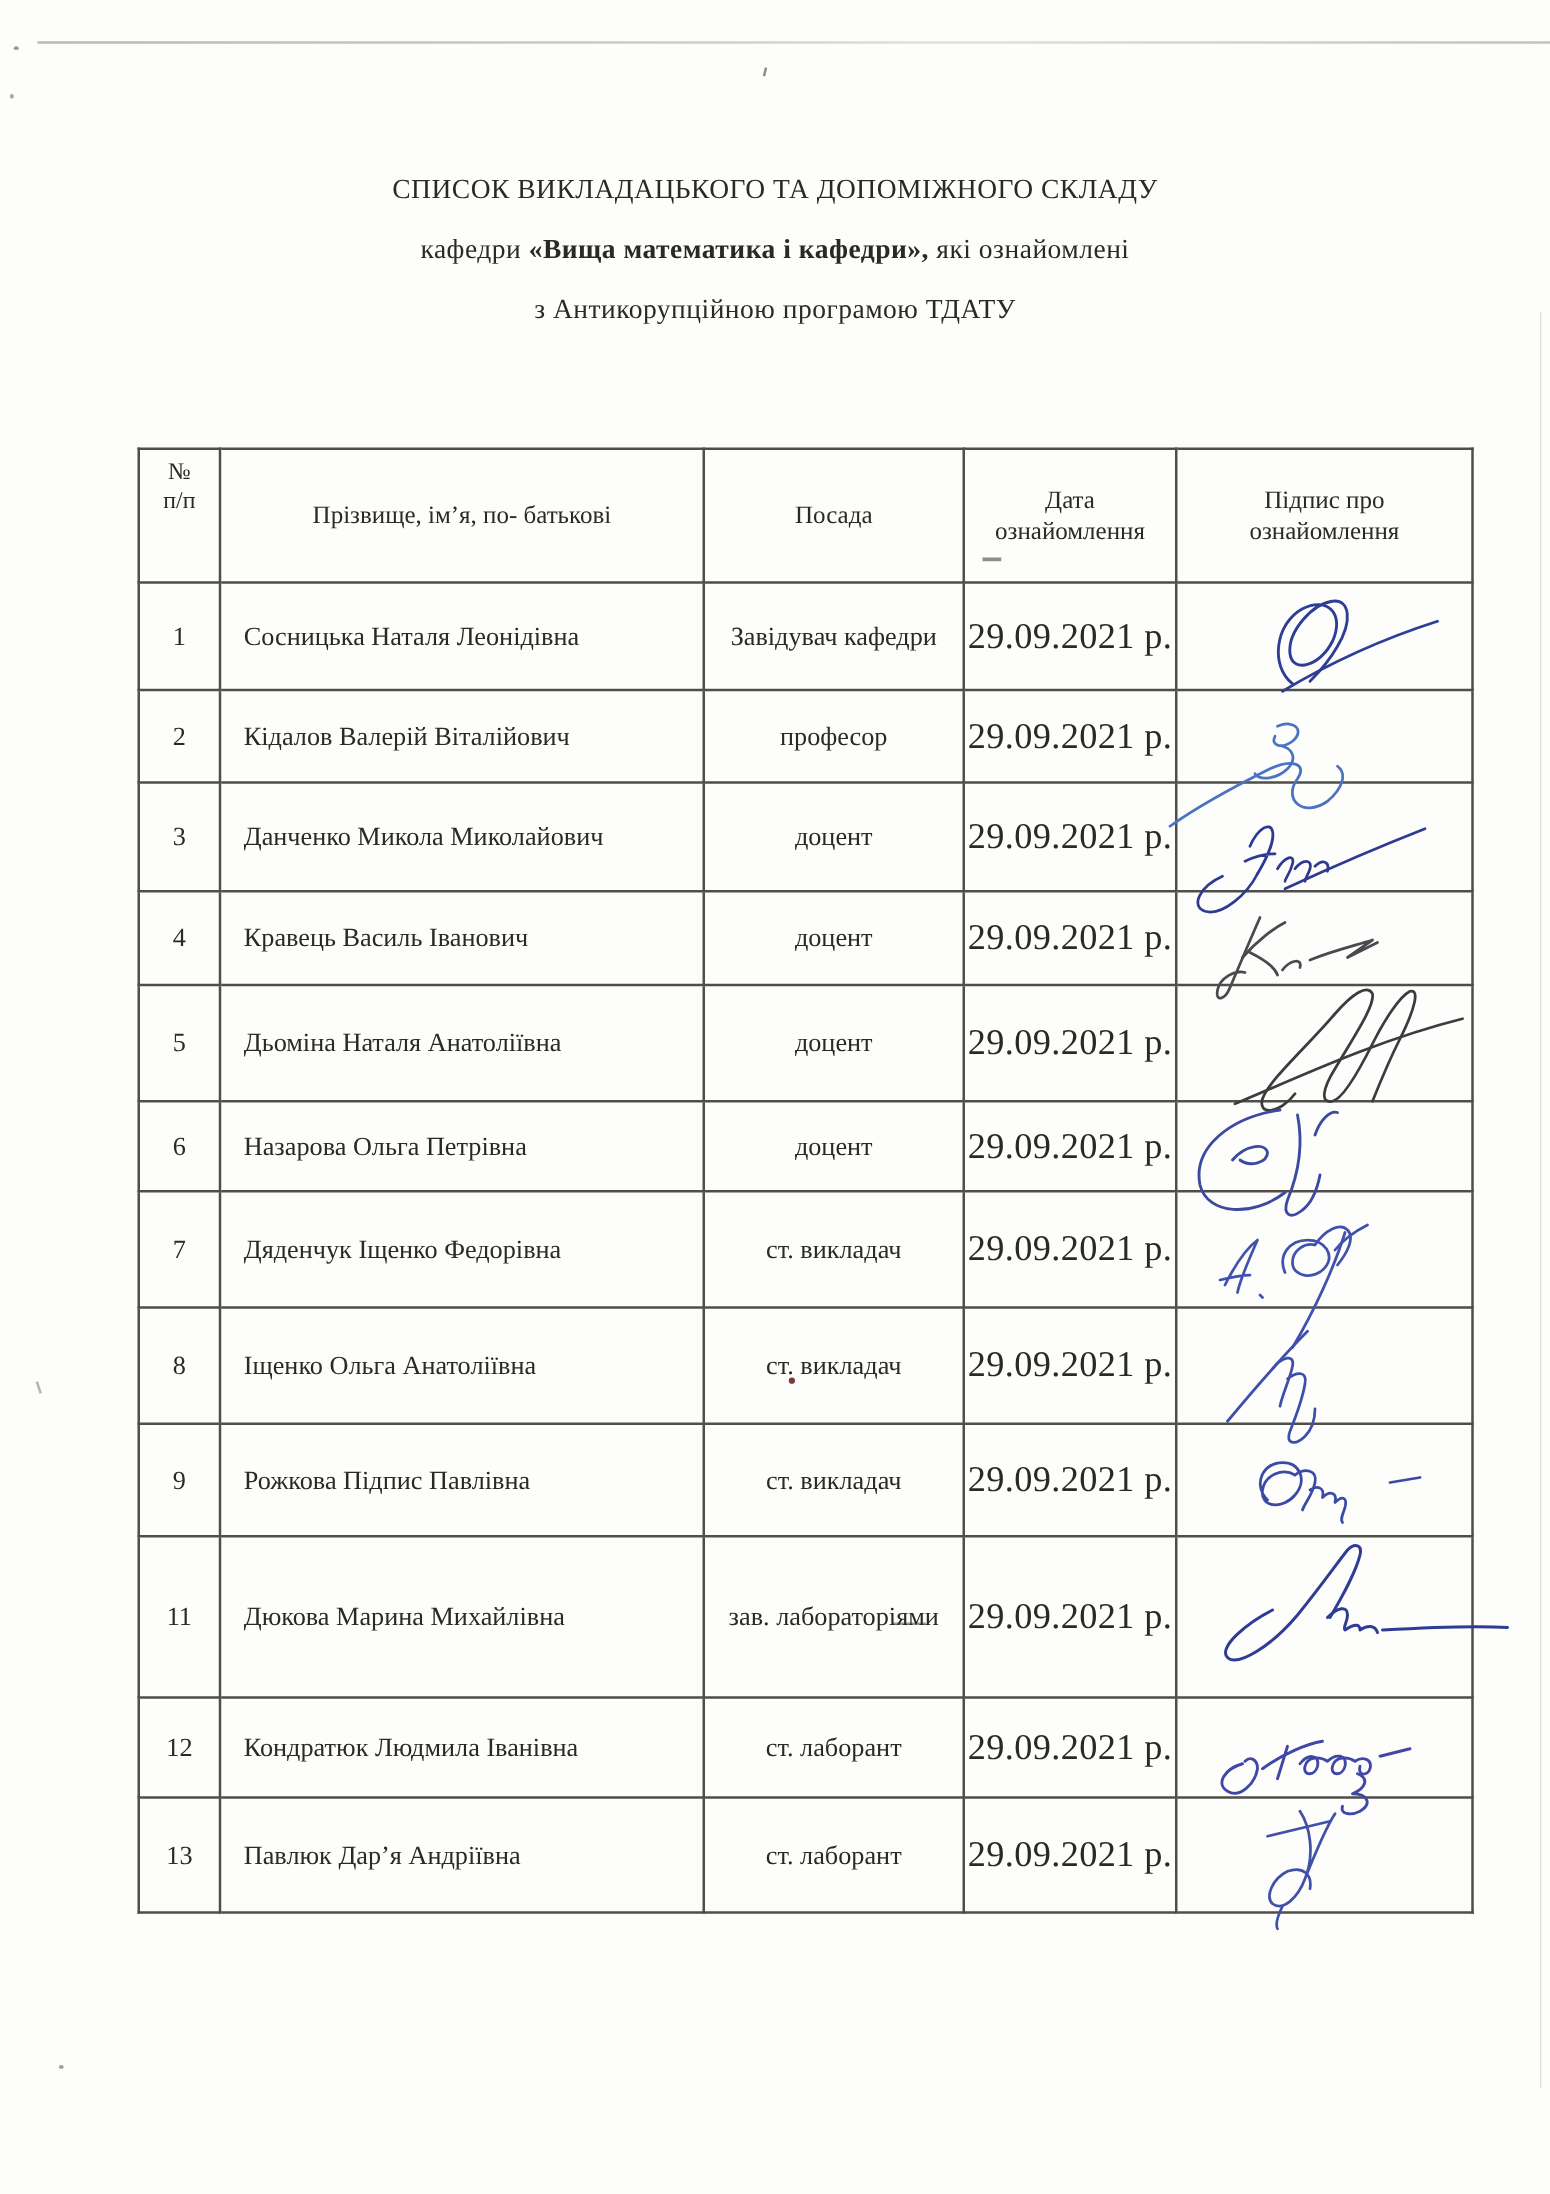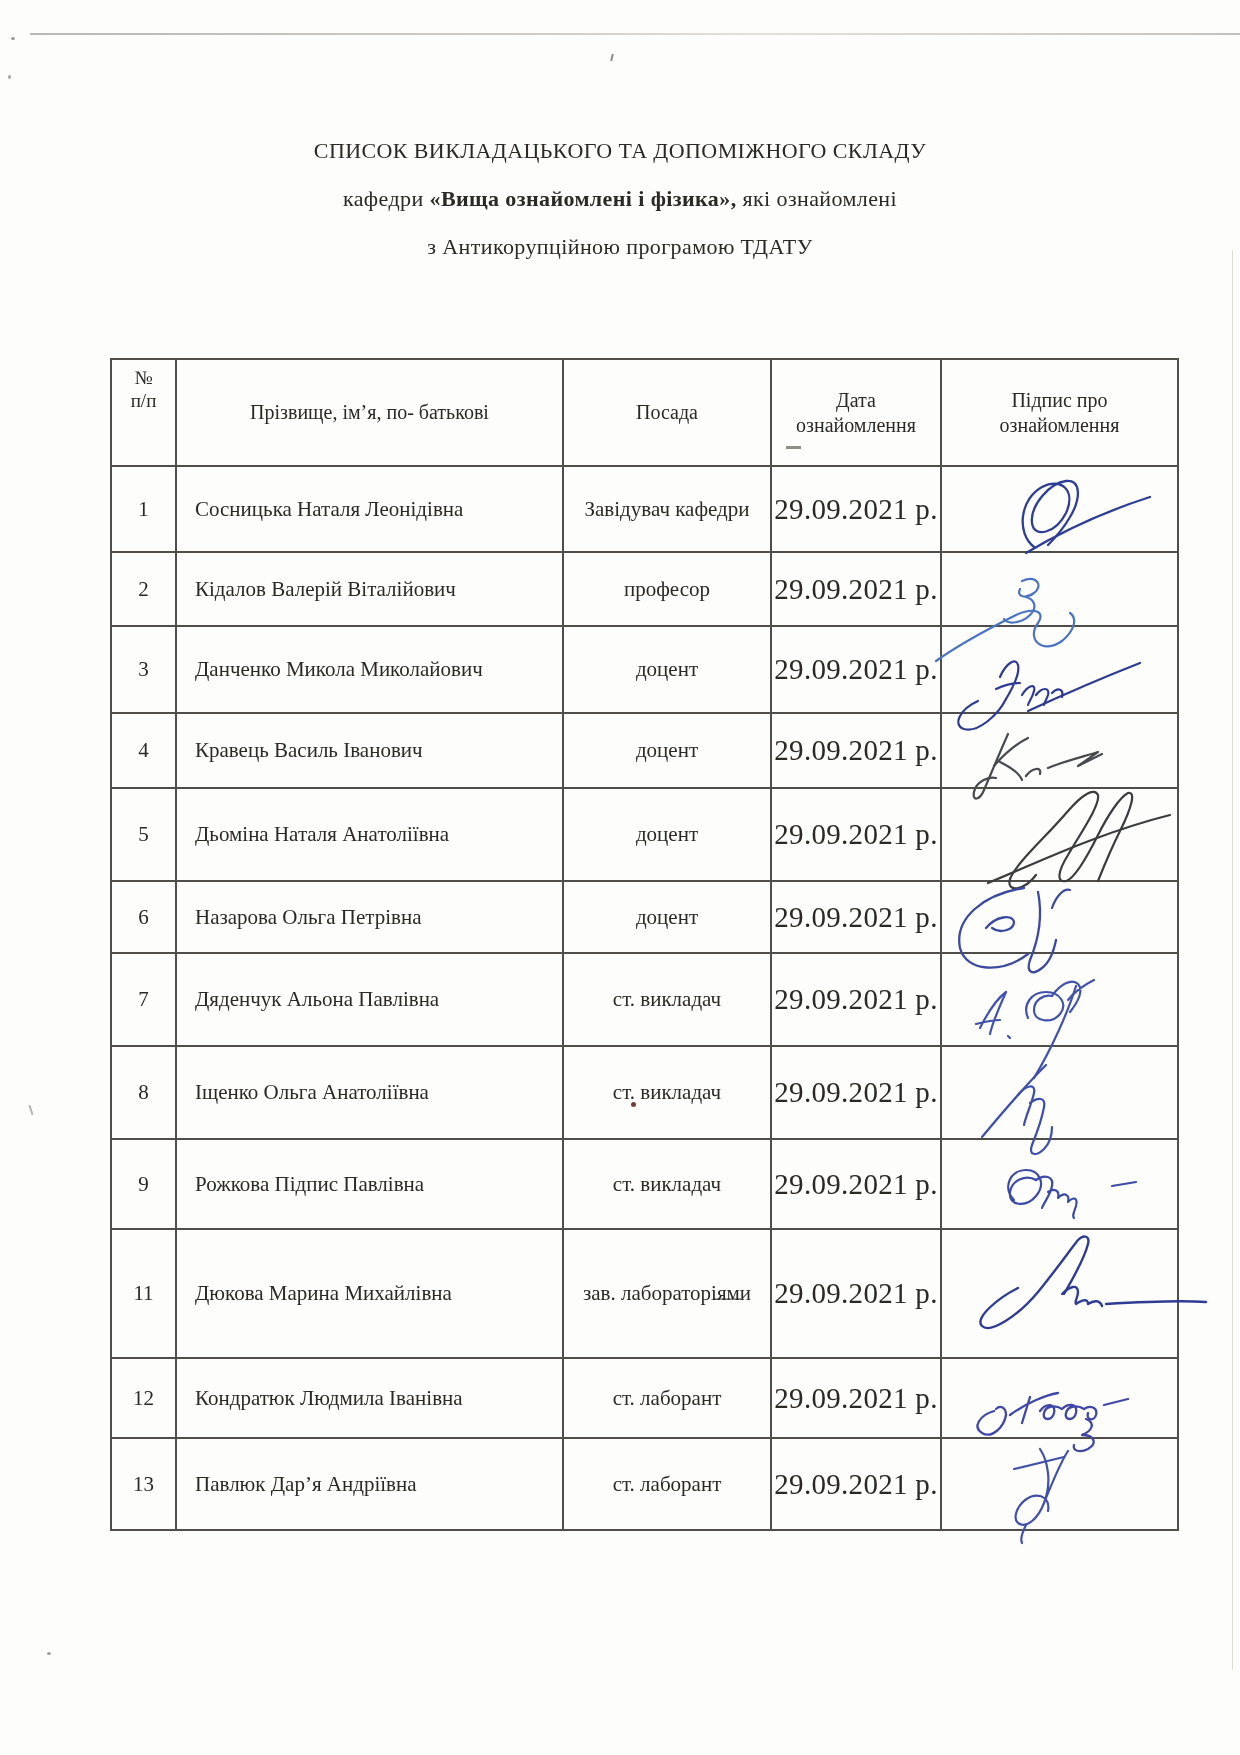--- a/index.html
+++ b/index.html
@@ -53,21 +53,21 @@
 <div class="art art-dot2"></div>
 <div class="art art-tick"></div>
 <div class="art art-reddot"></div>
 <div class="art art-dash1"></div>
 <div class="art art-dash2"></div>
 <div class="art art-dot3"></div>
 <div class="art art-mark-left"></div>
 
 <div class="title-block">
   <p><span>СПИСОК ВИКЛАДАЦЬКОГО ТА ДОПОМІЖНОГО СКЛАДУ</span></p>
-  <p><span>кафедри </span><span class="title-bold">«Вища ознайомлені і фізика»,</span><span> які ознайомлені</span></p>
+  <p><span>кафедри </span><span class="title-bold">«Вища математика і кафедри»,</span><span> які ознайомлені</span></p>
   <p><span>з Антикорупційною програмою ТДАТУ</span></p>
 </div>
 
 <table class="doc-table">
   <colgroup>
     <col class="c-num">
       <col class="c-name">
       <col class="c-pos">
       <col class="c-date">
       <col class="c-sig">
@@ -161,21 +161,21 @@
         <td class="sig">
           <svg class="sigsvg" viewBox="0 0 150 110" style="left: -2px; top: -8px; width: 150px; height: 110px;">
             <path d="M84,14 C44,20 14,44 20,74 C26,98 62,100 88,80" fill="none" stroke="#3c49a0" stroke-width="2.3" stroke-linecap="round" stroke-linejoin="round"></path>
             <path d="M46,54 C56,42 72,40 74,48 C74,56 60,60 52,54" fill="none" stroke="#3c49a0" stroke-width="2.3" stroke-linecap="round" stroke-linejoin="round"></path>
             <path d="M98,18 C102,38 100,62 90,86 C86,98 92,102 102,94 C110,88 114,76 116,66 M112,34 C116,22 124,14 130,16" fill="none" stroke="#3c49a0" stroke-width="2.3" stroke-linecap="round" stroke-linejoin="round"></path>
           </svg>
         </td>
       </tr>
       <tr style="height: 93px;">
         <td class="num">7</td>
-        <td class="name">Дяденчук Альона Павлівна</td>
+        <td class="name">Дяденчук Іщенко Федорівна</td>
         <td class="pos">ст. викладач</td>
         <td class="date">29.09.2021 р.</td>
         <td class="sig">
           <svg class="sigsvg" viewBox="0 0 160 112" style="left: 22px; top: 14px; width: 160px; height: 112px;">
             <path d="M16,60 C24,44 34,30 42,24 C34,42 28,56 26,66 M12,56 C20,54 30,52 36,52 M44,68 C45,69 46,70 46,70" fill="none" stroke="#4152ae" stroke-width="2.2" stroke-linecap="round" stroke-linejoin="round"></path>
             <path d="M64,50 C58,36 68,24 82,24 C96,24 104,36 96,46 C88,56 70,54 70,42 C70,32 80,26 88,28 M88,28 C96,16 108,10 114,16 C120,22 114,34 106,44 M104,32 C112,22 122,16 130,12" fill="none" stroke="#4152ae" stroke-width="2.2" stroke-linecap="round" stroke-linejoin="round"></path>
             <path d="M112,18 C104,44 88,80 70,110" fill="none" stroke="#4152ae" stroke-width="2.2" stroke-linecap="round" stroke-linejoin="round"></path>
           </svg>
         </td>
       </tr>

